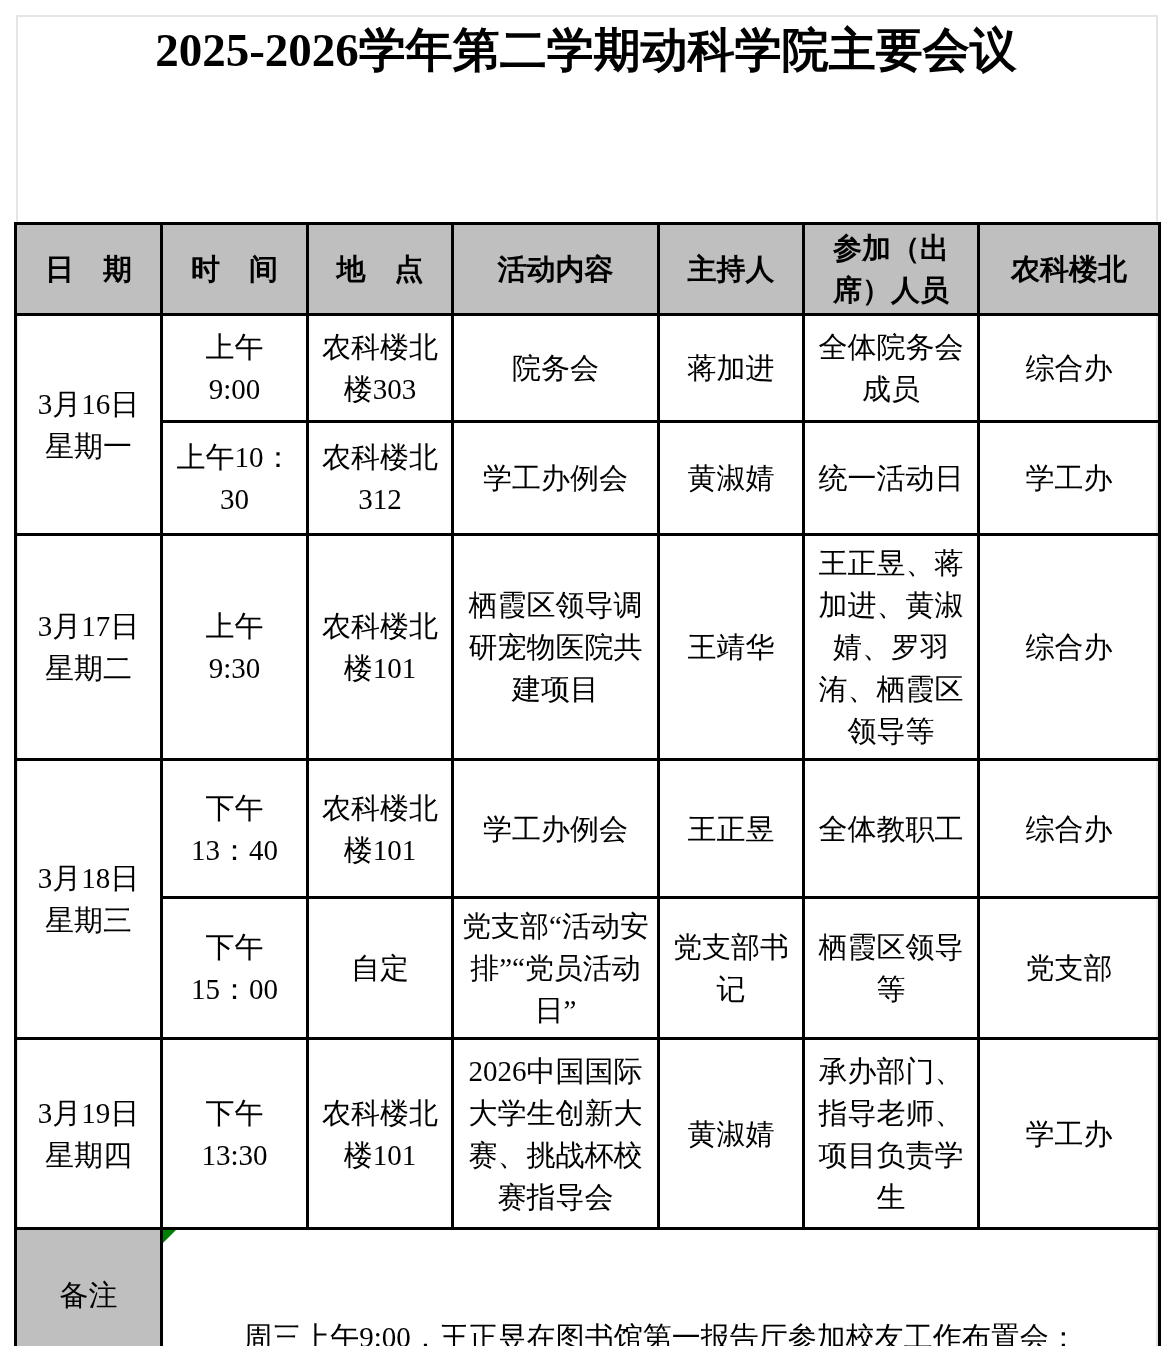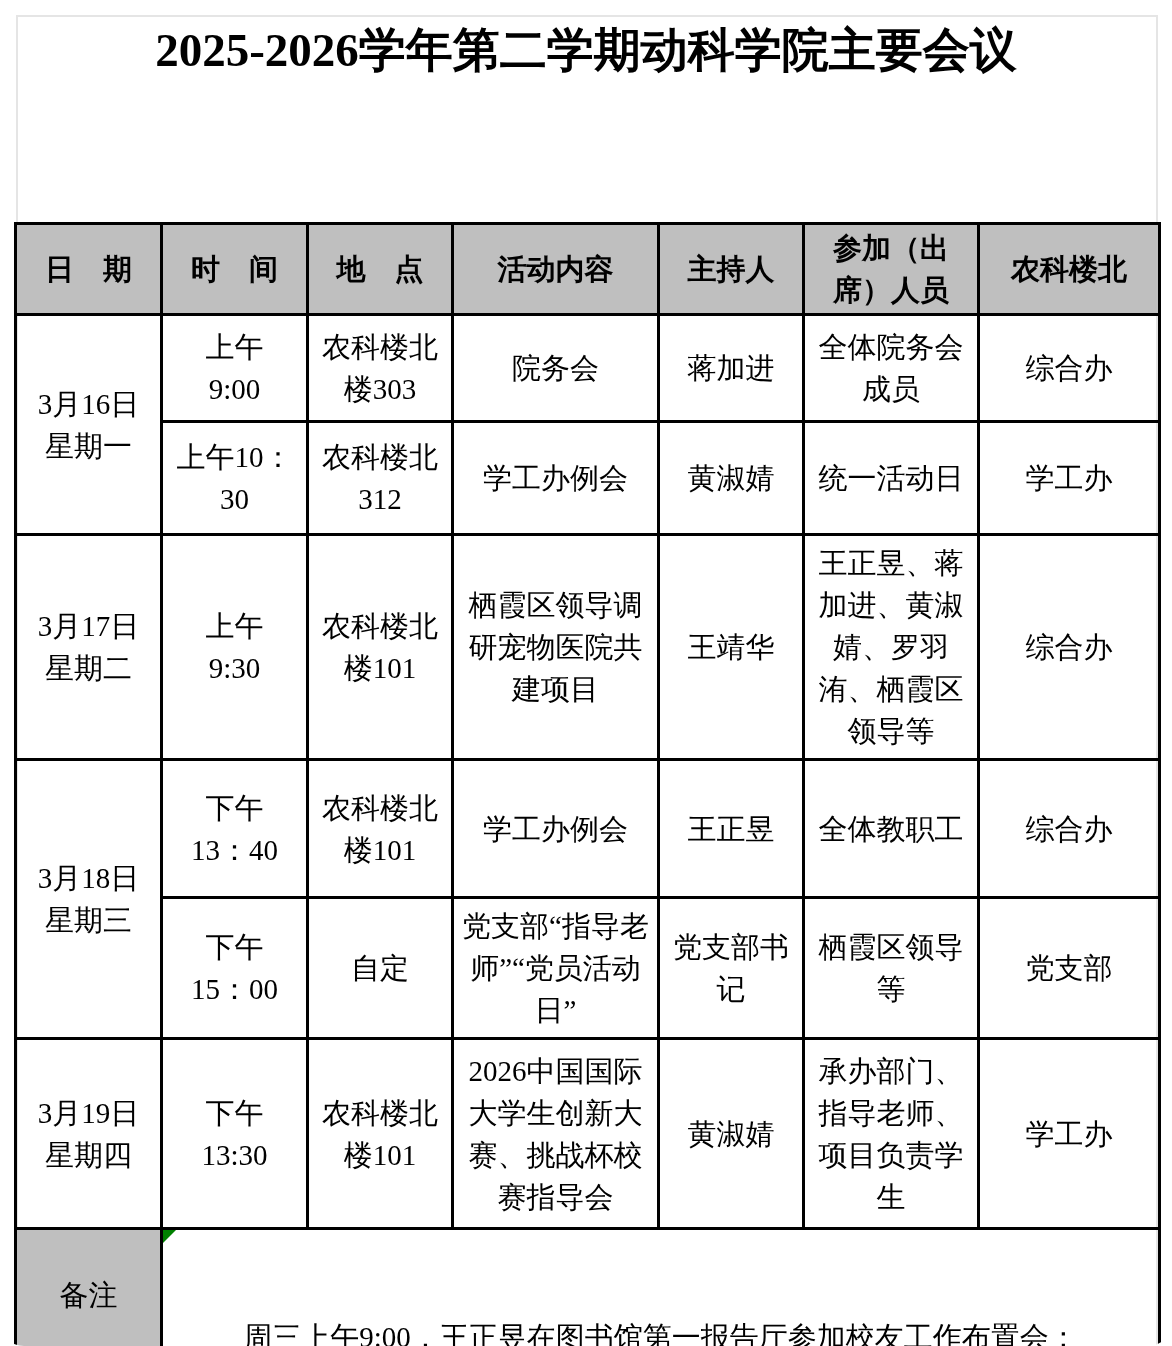--- a/index.html
+++ b/index.html
@@ -1,20 +1,19 @@
 <!DOCTYPE html>
 <html><head>
 <meta charset="utf-8">
 <style>
   html,body { margin:0; padding:0; background:#ffffff; }
   .page {
     position:relative; width:1172px; height:1346px; background:#ffffff;
     font-family:"Liberation Serif","DejaVu Serif",serif; color:#000;
     overflow:hidden;
-    border-radius:24px;
   }
   
   .page-edge {
     position:absolute; left:16px; top:15px; width:1138px; height:1331px;
     border-top:2px solid #e5e5e5; border-left:2px solid #e5e5e5; border-right:2px solid #e5e5e5;
     pointer-events:none;
   }
   .title-block {
     position:absolute; left:20px; top:20px; width:1132px;
     text-align:center; font-weight:bold; font-size:47px; line-height:1.28;
@@ -129,21 +128,21 @@
       <td>学工办例会</td>
       <td>王正昱</td>
       <td>全体教职工</td>
       <td>综合办</td>
     </tr>
 
     <tr class="h-r5">
       <td>下午
 15：00</td>
       <td>自定</td>
-      <td>党支部“指导老师”“党员活动日”</td>
+      <td>党支部“活动安排”“党员活动日”</td>
       <td>党支部书记</td>
       <td>栖霞区领导等</td>
       <td>党支部</td>
     </tr>
 
     <tr class="h-r6">
       <td>3月19日
 星期四</td>
       <td>下午
 13:30</td>

